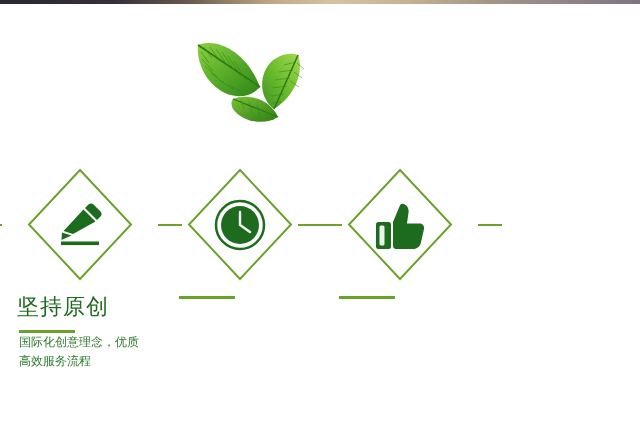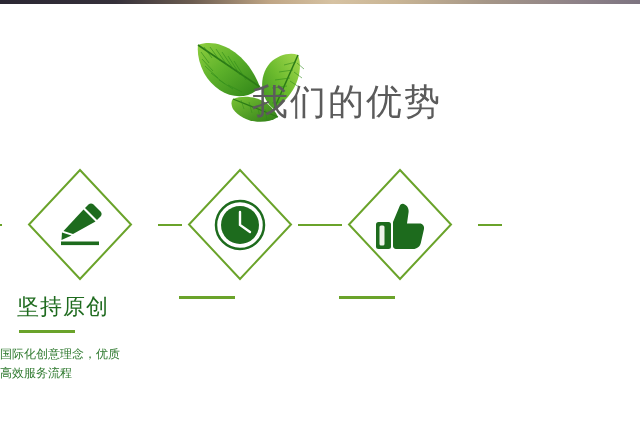--- a/index.html
+++ b/index.html
@@ -117,21 +117,22 @@
     white-space: nowrap;
   }
   .accent-bar {
     margin-top: 8px;
     margin-left: 19px;
     width: 56px;
     height: 3px;
     background: #6aa32a;
   }
   .col-body {
-    margin-top: 12px;
+    margin-top: 0;
+    padding-left: 19px;
     padding-right: 8px;
     font-size: 12px;
     line-height: 19px;
     color: #2f7a2f;
     width: 126px;
   }
 </style>
 </head>
 <body>
 
@@ -193,21 +194,20 @@
       <path d="M47 66 L 92 84" stroke="#2b7a16" stroke-width="1.3" fill="none"></path>
       <g stroke="#2f8a1a" stroke-width="0.7" opacity="0.7">
         <path d="M55 67 L 58 76"></path>
           <path d="M63 69 L 66 80"></path>
           <path d="M71 72 L 74 84"></path>
         <path d="M79 76 L 81 87"></path>
       </g>
     </svg>
   </div>
 
-  <div class="page-title">我们的优势</div>
 </div>
 
 <div class="columns">
 
   <div class="col">
     <div class="diamond-wrap">
       <div class="connector left"></div>
       <div class="connector right"></div>
       <div class="diamond">
         <svg width="106" height="113" viewBox="0 0 106 113">

